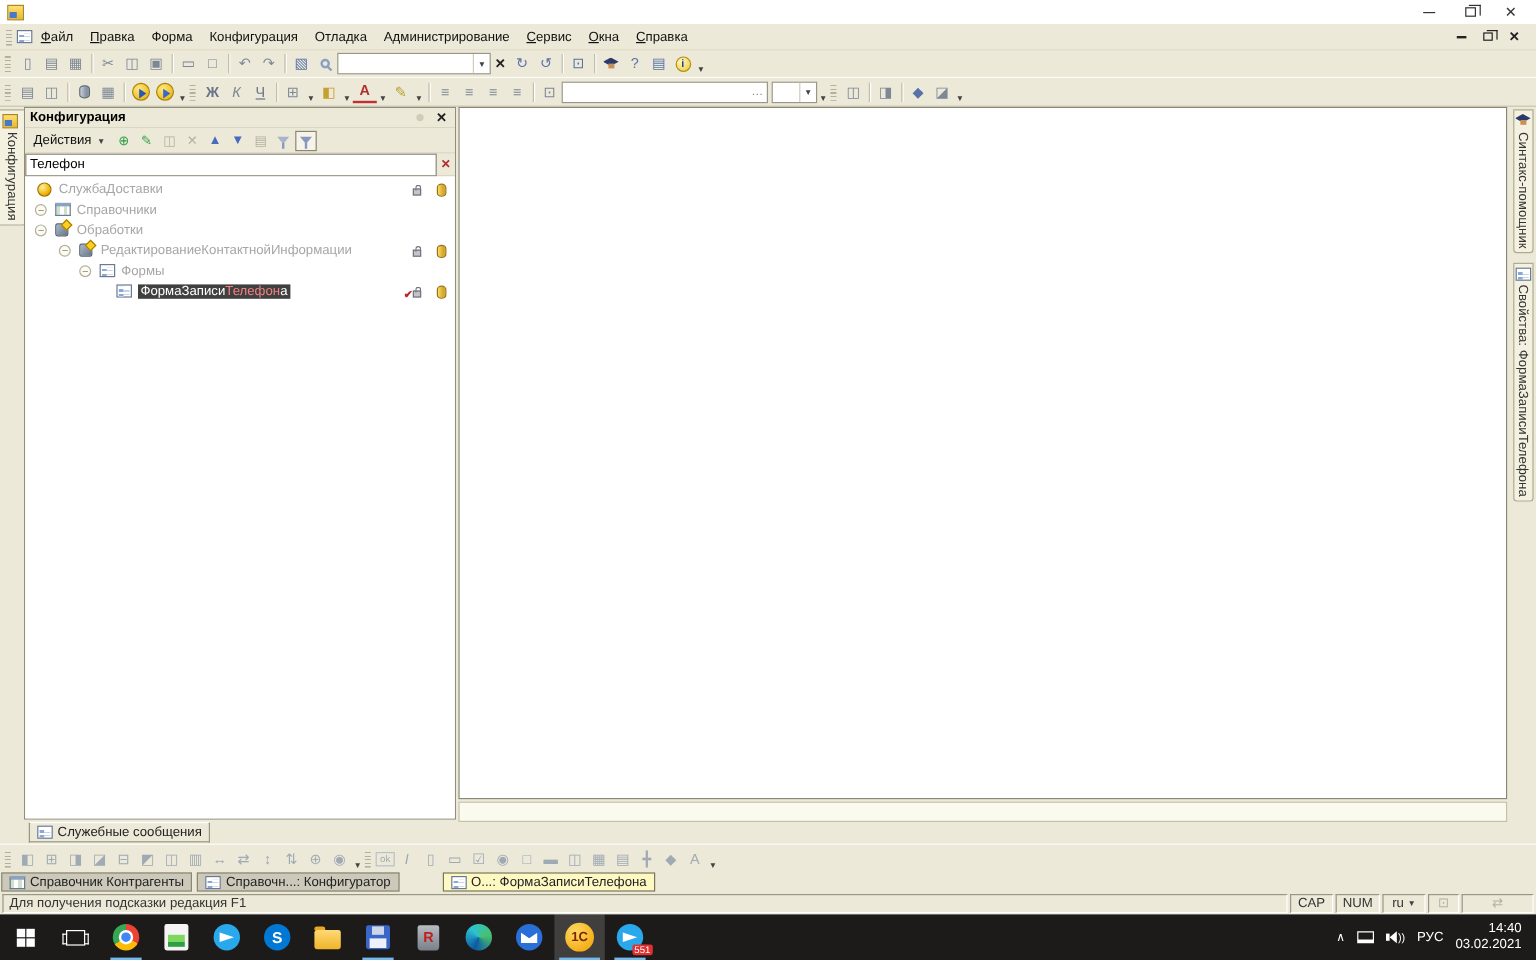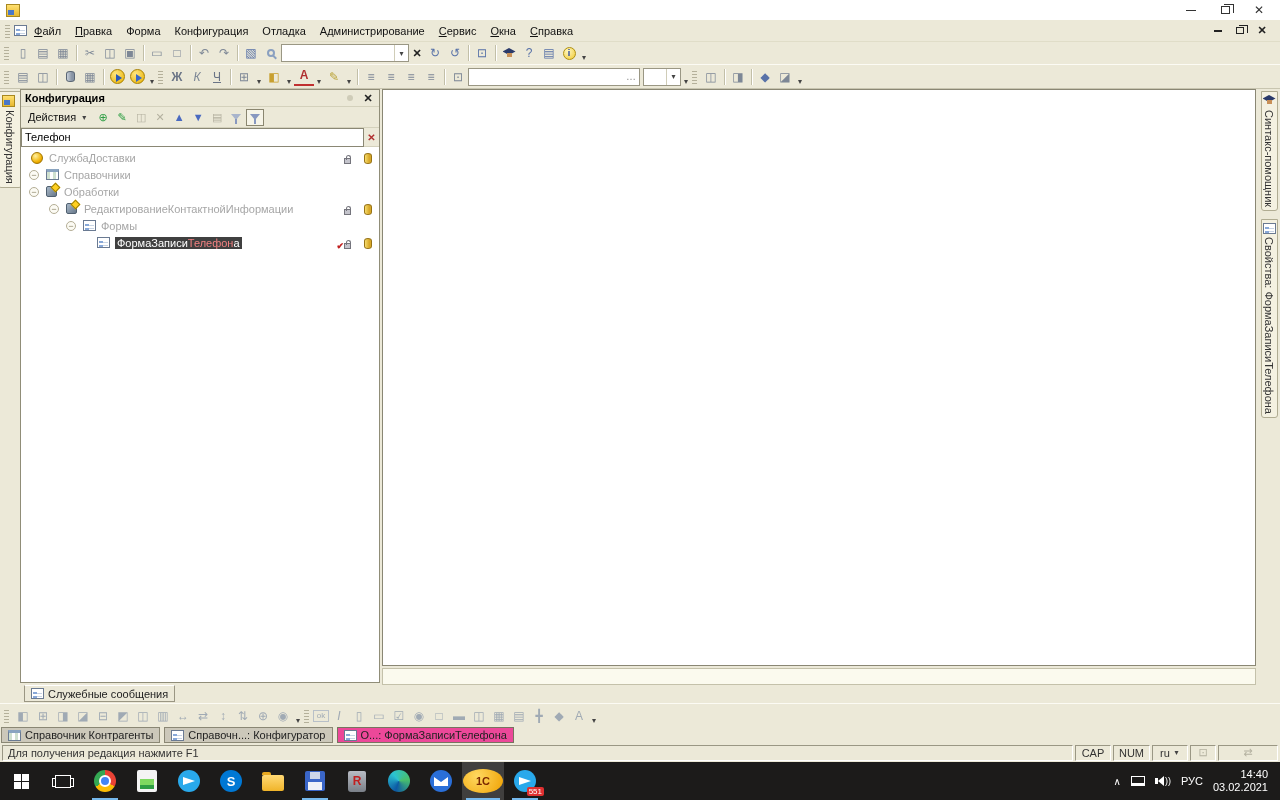--- a/index.html
+++ b/index.html
@@ -113,21 +113,21 @@
   .svctab { height:17px; display:flex; align-items:center; gap:4px; padding:0 6px; background:#ece9d8; border:1px solid #9a9683; border-top:1px solid #fff; }
   .svctab span { color:#222; }
 
   
   .tb3 { height:24px; border-top:1px solid #fcfbf4; }
   .tb3 .tbtn { color:#a0aab4; }
 
   
   .wintabs { height:16px; flex:0 0 auto; display:flex; gap:4px; padding:0 1px; align-items:stretch; }
   .wtab { display:flex; align-items:center; gap:4px; padding:0 6px; background:#ccc8ba; border:1px solid #8a8774; color:#222; white-space:nowrap; }
-  .wtab.active { background:#ec4899; border-color:#77745f; }
+  .wtab.active { background:#fef9c3; border-color:#77745f;margin-left:32px; }
 
   
   .statusbar { height:19px; flex:0 0 auto; display:flex; align-items:center; gap:2px; padding:1px 2px; }
   .sunken { border:1px solid; border-color:#9a9784 #fff #fff #9a9784; height:16px; display:flex; align-items:center; padding:0 5px; color:#333; }
   .sb-hint { flex:1; }
   .sb-ind { justify-content:center; min-width:36px; }
   .sb-icon { color:#b4b1a0; min-width:26px; justify-content:center; }
 
   
   .taskbar { height:38px; flex:0 0 auto; background:#1c1b1a; display:flex; align-items:stretch; color:#fff; }
@@ -149,21 +149,21 @@
   .ic-skype { width:22px; height:22px; border-radius:50%; background:#0078d4; color:#fff; font-weight:bold; font-size:13px; display:flex; align-items:center; justify-content:center; }
   .ic-folder { width:22px; height:16px; background:linear-gradient(#ffd975,#f0b429); border-radius:2px; position:relative; margin-top:4px; }
   .ic-folder::before { content:""; position:absolute; top:-3px; left:0; width:9px; height:3px; background:#e8a820; border-radius:2px 2px 0 0; }
   .ic-floppy { width:20px; height:20px; background:#3a66c8; border-radius:2px; position:relative; }
   .ic-floppy::before { content:""; position:absolute; top:1px; left:5px; width:10px; height:7px; background:#cdd6e8; }
   .ic-floppy::after { content:""; position:absolute; bottom:1px; left:3px; width:14px; height:8px; background:#eef1f8; }
   .ic-r { width:18px; height:21px; background:linear-gradient(#b8bcc4,#7a8088); border-radius:2px 2px 3px 3px; color:#c02020; font-weight:bold; font-size:12px; display:flex; align-items:center; justify-content:center; }
   .ic-edge { width:22px; height:22px; border-radius:50%; background:conic-gradient(from 200deg,#0c59a4,#2bc3d2,#49c06d,#0c59a4); }
   .ic-mail { width:22px; height:22px; border-radius:50%; background:#2a6fd8; position:relative; }
   .ic-mail::after { content:""; position:absolute; left:4px; top:7px; width:14px; height:9px; background:#fff; clip-path:polygon(0 0,100% 0,100% 100%,0 100%,0 0,50% 55%,100% 0); }
-  .ic-1c { width:40px; height:24px; border-radius:50%; background:radial-gradient(circle at 35% 30%,#ffd860,#f0a000); color:#7a2800; font-weight:bold; font-size:11px; display:flex; align-items:center; justify-content:center; }
+  .ic-1c { width:24px; height:24px; border-radius:50%; background:radial-gradient(circle at 35% 30%,#ffd860,#f0a000); color:#7a2800; font-weight:bold; font-size:11px; display:flex; align-items:center; justify-content:center; }
   .badge { position:absolute; right:2px; bottom:4px; background:#e03030; color:#fff; font-size:8px; padding:0 2px; border-radius:2px; }
   .tray { margin-left:auto; display:flex; align-items:center; gap:10px; padding:0 12px; }
   .tray .chev { font-size:10px; color:#fff; }
   .net { width:14px; height:10px; border:1px solid #fff; border-bottom:3px solid #fff; }
   .spk { display:flex; align-items:center; }
   .spk .box { width:3px; height:6px; background:#fff; }
   .spk .tri { width:0; height:0; border-right:6px solid #fff; border-top:5px solid transparent; border-bottom:5px solid transparent; }
   .spk .wav { color:#fff; font-size:9px; margin-left:1px; }
   .clock { text-align:right; font-size:11px; line-height:13px; }
 </style>
@@ -447,21 +447,21 @@
       <span>Справочн...: Конфигуратор</span>
     </span>
     <span class="wtab active">
       <i class="i-form"></i>
       <span>О...: ФормаЗаписиТелефона</span>
     </span>
   </div>
 
   <div class="statusbar">
     <span class="sunken sb-hint">
-        <span>Для получения редакция нажмите F1</span>
+        <span>Для получения подсказки редакция F1</span>
       </span>
     <span class="sunken sb-ind">CAP</span>
     <span class="sunken sb-ind">NUM</span>
     <span class="sunken sb-ind">
         <span>ru</span>
         <span class="dd" style="align-self:center;padding:0 0 0 3px">▾</span>
       </span>
     <span class="sunken sb-icon">⊡</span>
     <span class="sunken sb-icon" style="min-width:60px">⇄</span>
   </div>

